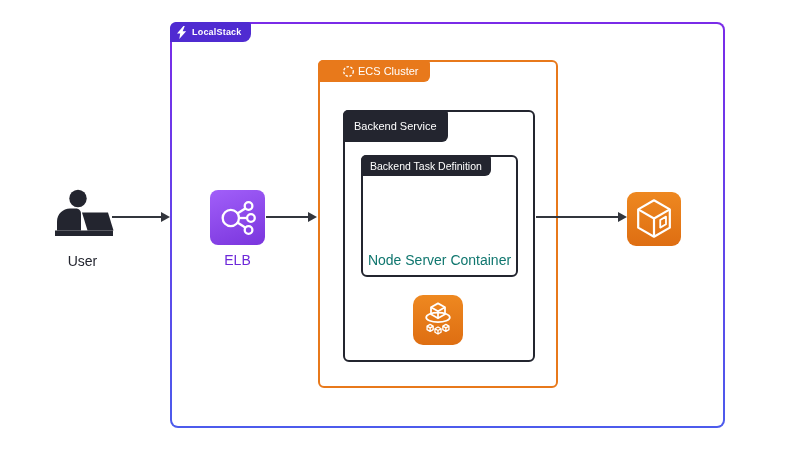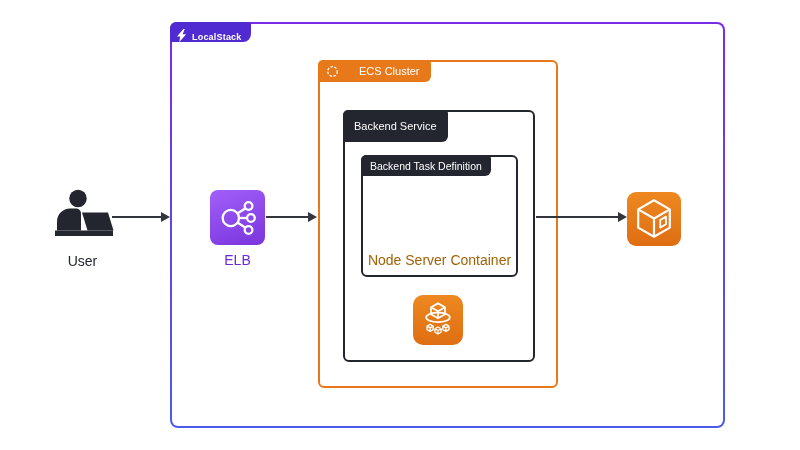--- a/index.html
+++ b/index.html
@@ -11,32 +11,32 @@
 
   
   .ls-box {
     position:absolute; left:170px; top:22px; width:555px; height:406px;
     border:2px solid transparent; border-radius:8px;
     background:linear-gradient(#fff,#fff) padding-box,
                linear-gradient(180deg,#7A2BE8 0%,#4C5BEC 100%) border-box;
   }
   .ls-tab {
     position:absolute; left:170px; top:22px; height:20px;
-    background:#4F2BD1; color:#fff; display:flex; align-items:flex-end;
+    background:#4F2BD1; color:#fff; display:flex; align-items:center;
     gap:4px; padding:0 9px 0 7px; border-radius:6px 3px 8px 0;
     font-size:9px; font-weight:700; letter-spacing:.2px;
   }
   .cluster-box {
     position:absolute; left:318px; top:60px; width:240px; height:328px;
     border:2px solid #E8791B; border-radius:6px;
   }
   .cluster-tab {
     position:absolute; left:318px; top:60px; height:22px;
     background:#E8791B; color:#fff; display:flex; align-items:center;
-    gap:20px; padding:0 11px 0 8px; border-radius:5px 4px 6px 0; font-size:11px;
+    gap:3px; padding:0 11px 0 24px; border-radius:5px 4px 6px 0; font-size:11px;
   }
   .service-box {
     position:absolute; left:343px; top:110px; width:192px; height:252px;
     border:2px solid #23252F; border-radius:6px;
   }
   .service-tab {
     position:absolute; left:343px; top:110px; height:22px;
     background:#23252F; color:#fff; display:flex; align-items:center;
     padding:16px 11px; border-radius:5px 4px 6px 0; font-size:11px;
   }
@@ -59,21 +59,21 @@
   .ecs-icon  { left:413px; top:295px; width:50px; height:50px; border-radius:10px;
                background:linear-gradient(180deg,#EE8820 0%,#DE6E12 100%); }
   .ecr-icon  { left:627px; top:192px; width:54px; height:54px; border-radius:9px;
                background:linear-gradient(180deg,#EE8820 0%,#DE6E12 100%); }
   .user-icon { left:54px;  top:188px; width:60px; height:57px; }
 
   
   .node-label { position:absolute; text-align:center; font-size:14px; }
   .lbl-user { left:45px;  top:253px; width:75px;  color:#23252F; }
   .lbl-elb  { left:200px; top:252px; width:75px;  color:#6d28d9; }
-  .lbl-node { left:361px; top:252px; width:157px; color:#a16207; }
+  .lbl-node { left:361px; top:252px; width:157px; color:#0f766e; }
   .lbl-ecr  { left:600px; top:252px; width:110px; color:#E8791B; }
 
   
   .arrow { position:absolute; top:216px; height:2px; background:#33363D; }
   .arrow::after {
     content:""; position:absolute; right:-9px; top:-4px; width:0; height:0;
     border-left:9px solid #33363D; border-top:5px solid transparent; border-bottom:5px solid transparent;
   }
   .arrow-1 { left:112px; width:49px; }
   .arrow-2 { left:266px; width:42px; }

